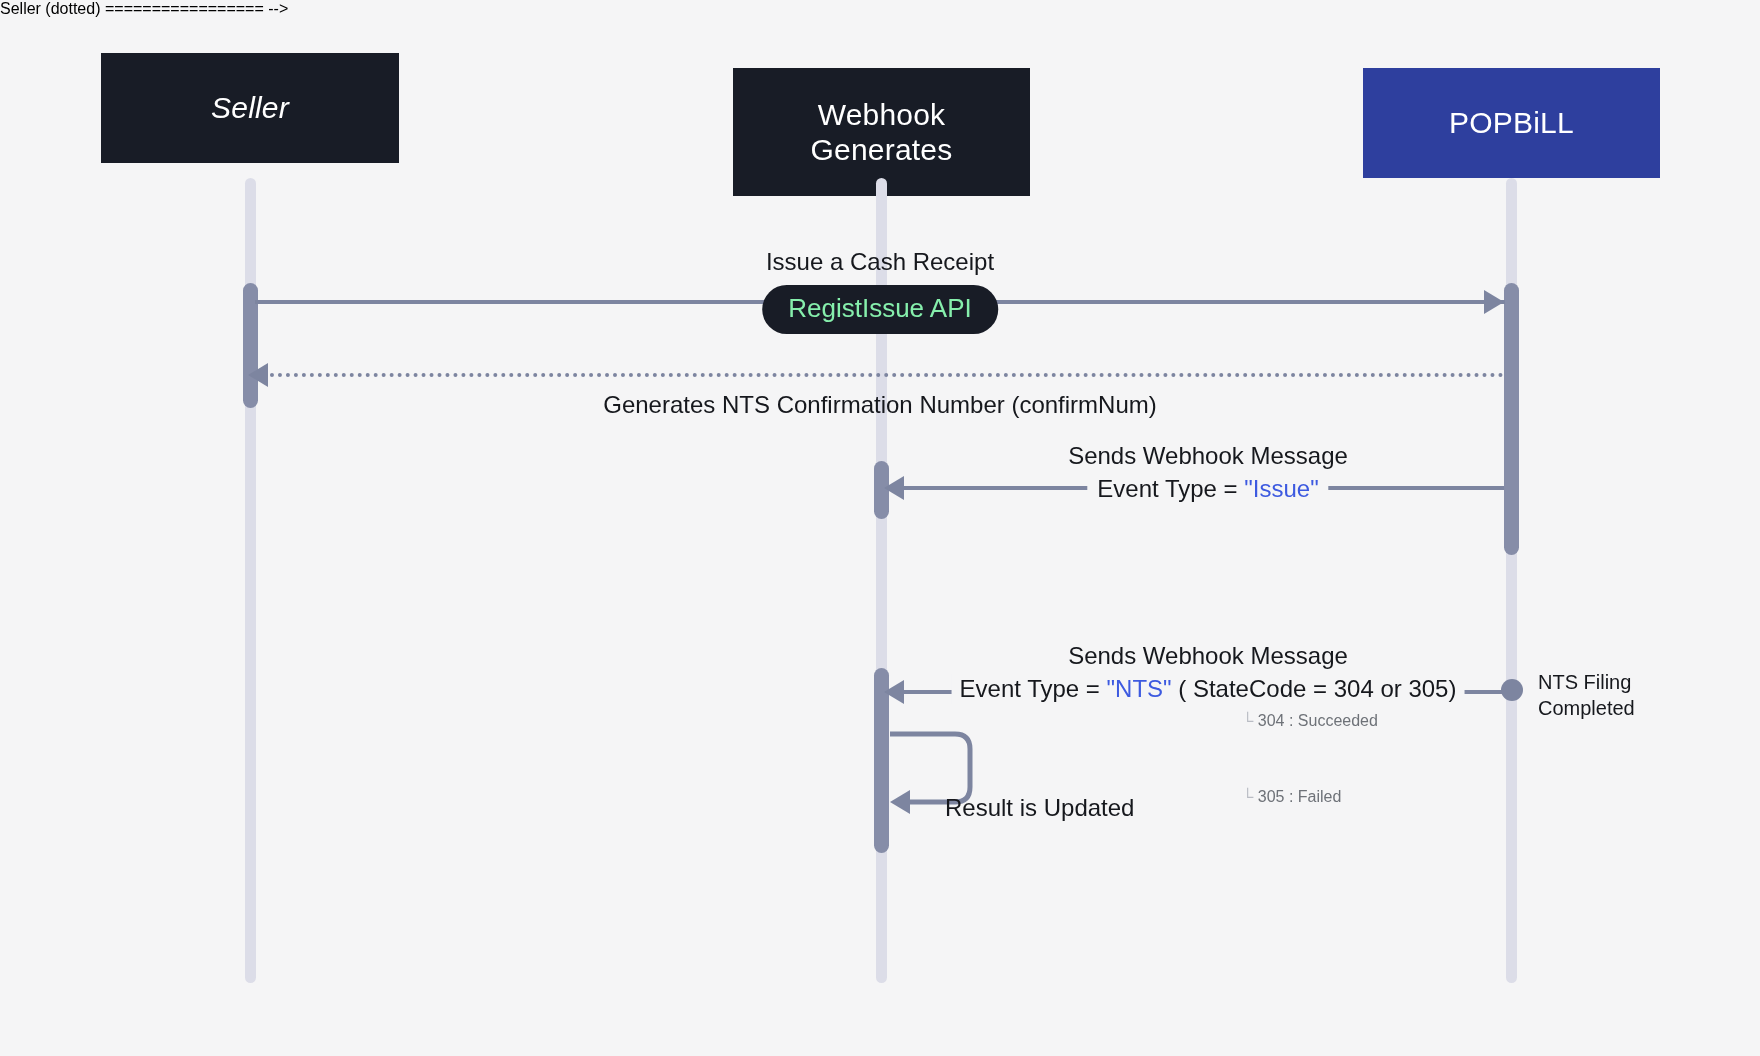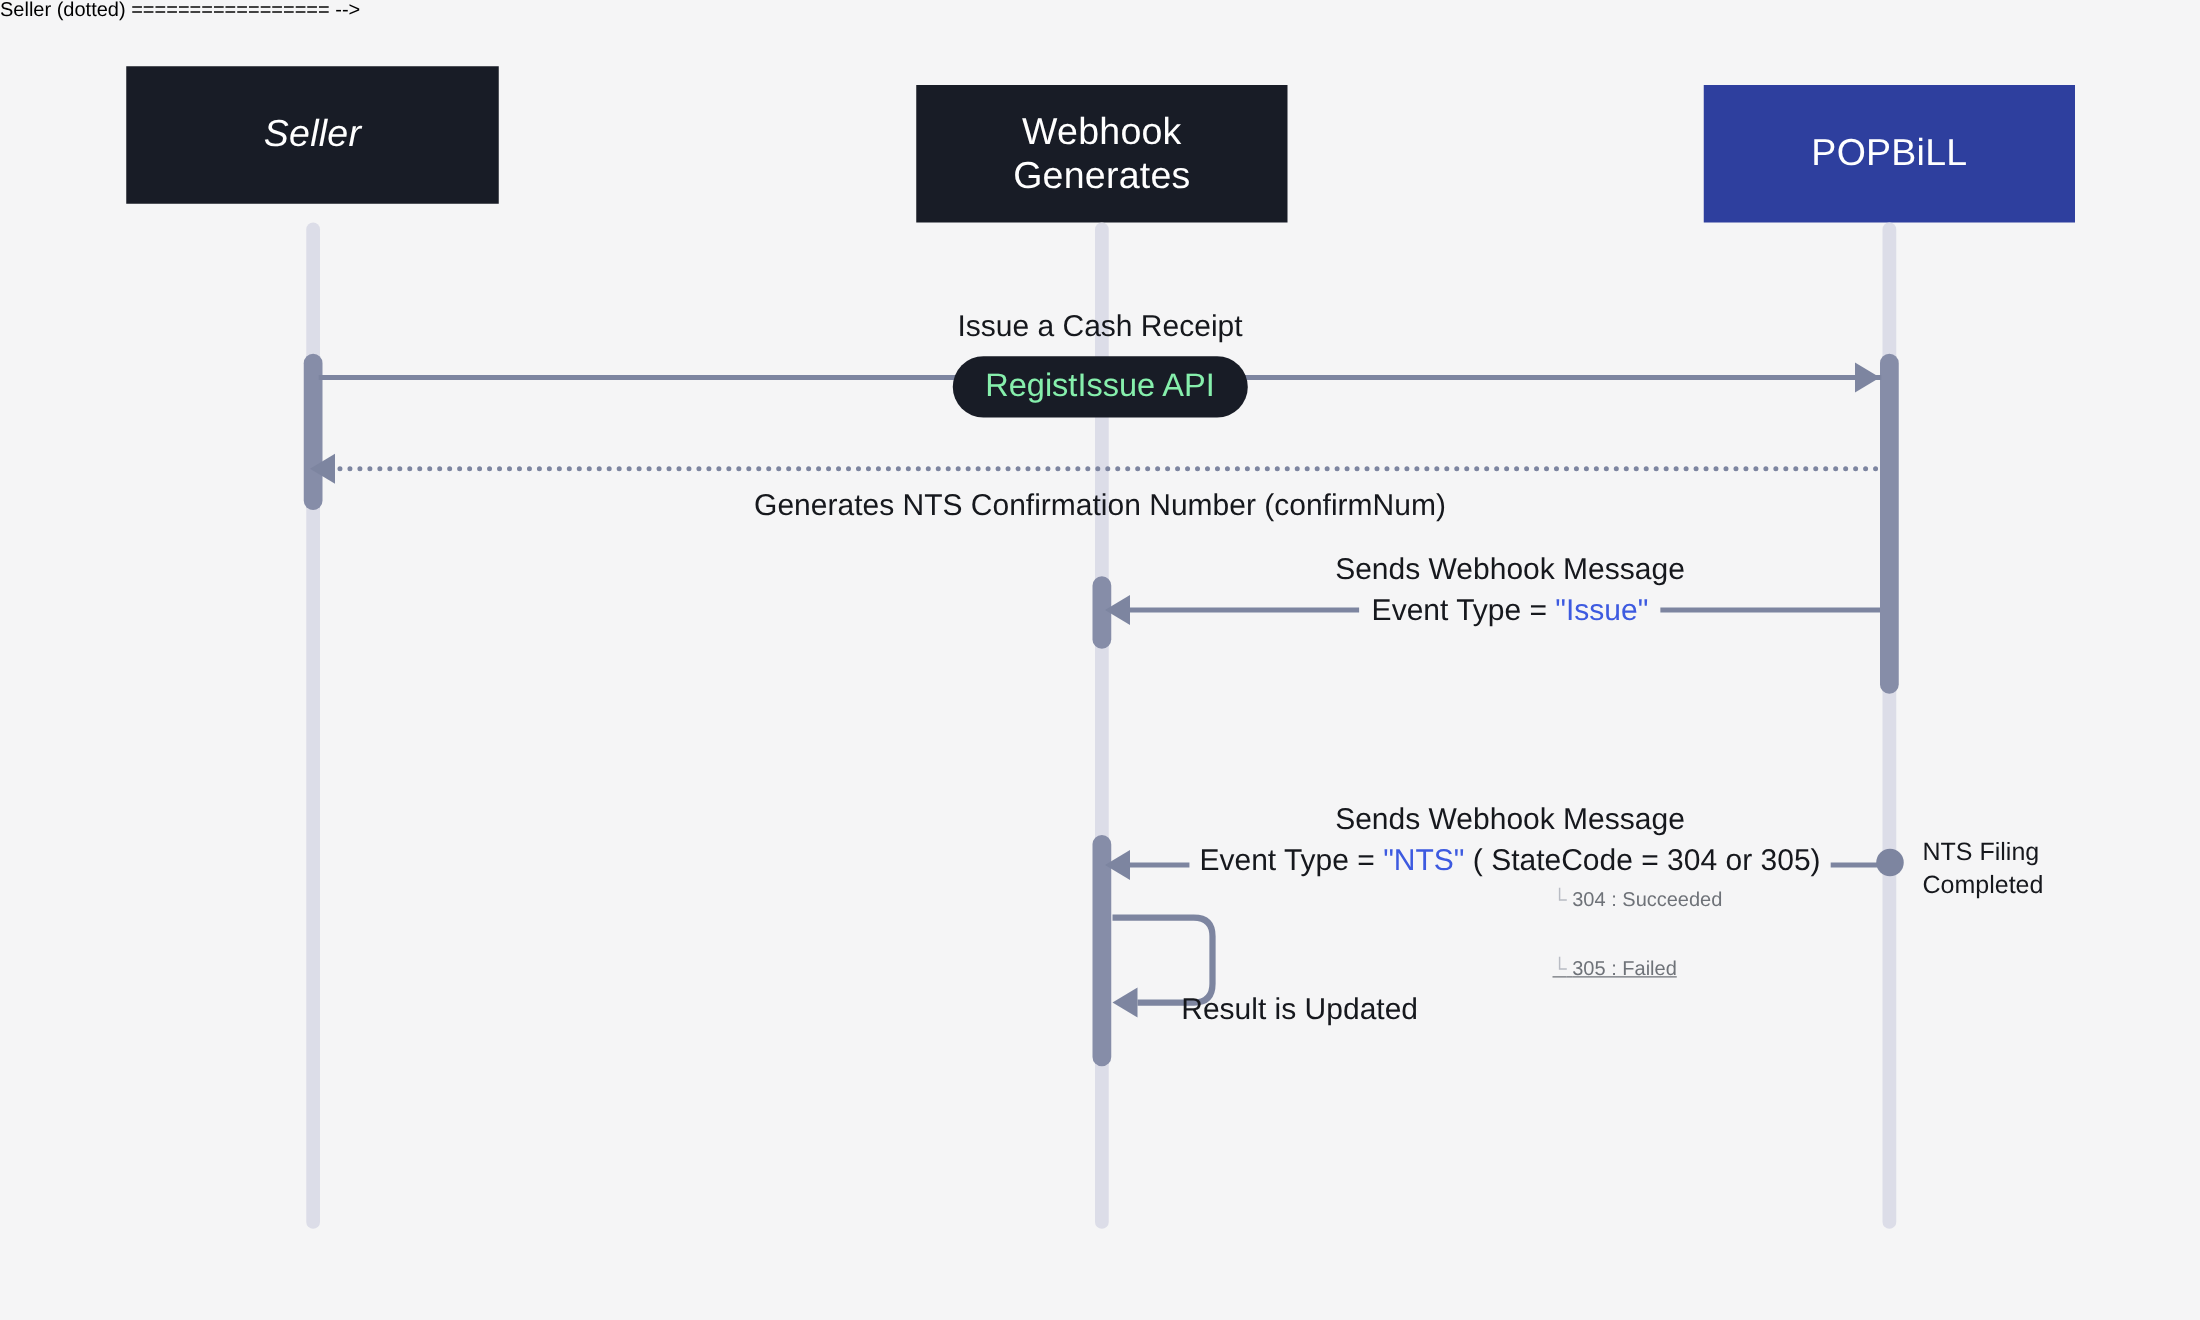--- a/index.html
+++ b/index.html
@@ -140,21 +140,21 @@
 </head>
 <body>
 
 <div id="stage">
 
   
   <div class="actor-box dark" style="left:101px; top:53px; width:298px; height:110px;font-style:italic;">
     <span>Seller</span>
   </div>
 
-  <div class="actor-box dark" style="left:733px; top:68px; width:297px; height:110px; flex-direction:column;">
+  <div class="actor-box dark" style="left:733px; top:68px; width:297px; height:128px; flex-direction:column;">
     <span>Webhook</span>
     <span>Generates</span>
   </div>
 
   <div class="actor-box brand" style="left:1363px; top:68px; width:297px; height:110px;">
     <span>POPBiLL</span>
   </div>
 
   
   <div class="lifeline" style="left:245px; top:178px; height:805px;"></div>
@@ -204,21 +204,21 @@
 
   <div class="msg-label center" style="left:1208px; top:674px; background:#f5f5f6; padding:0 8px;">
     <span>Event Type = </span><span class="accent">"NTS"</span><span> ( StateCode = 304 or 305)</span>
   </div>
 
   
   <div class="sub-label" style="left:1242px; top:709px;">
     <span class="tick">└</span>
     <span>304 : Succeeded</span>
   </div>
-  <div class="sub-label" style="left:1242px; top:764px;text-decoration:underline;">
+  <div class="sub-label" style="left:1242px; top:785px;">
     <span class="tick">└</span>
     <span>305 : Failed</span>
   </div>
 
   
   <div class="side-label" style="left:1538px; top:669px;">
     <div>NTS Filing</div>
     <div>Completed</div>
   </div>
 

